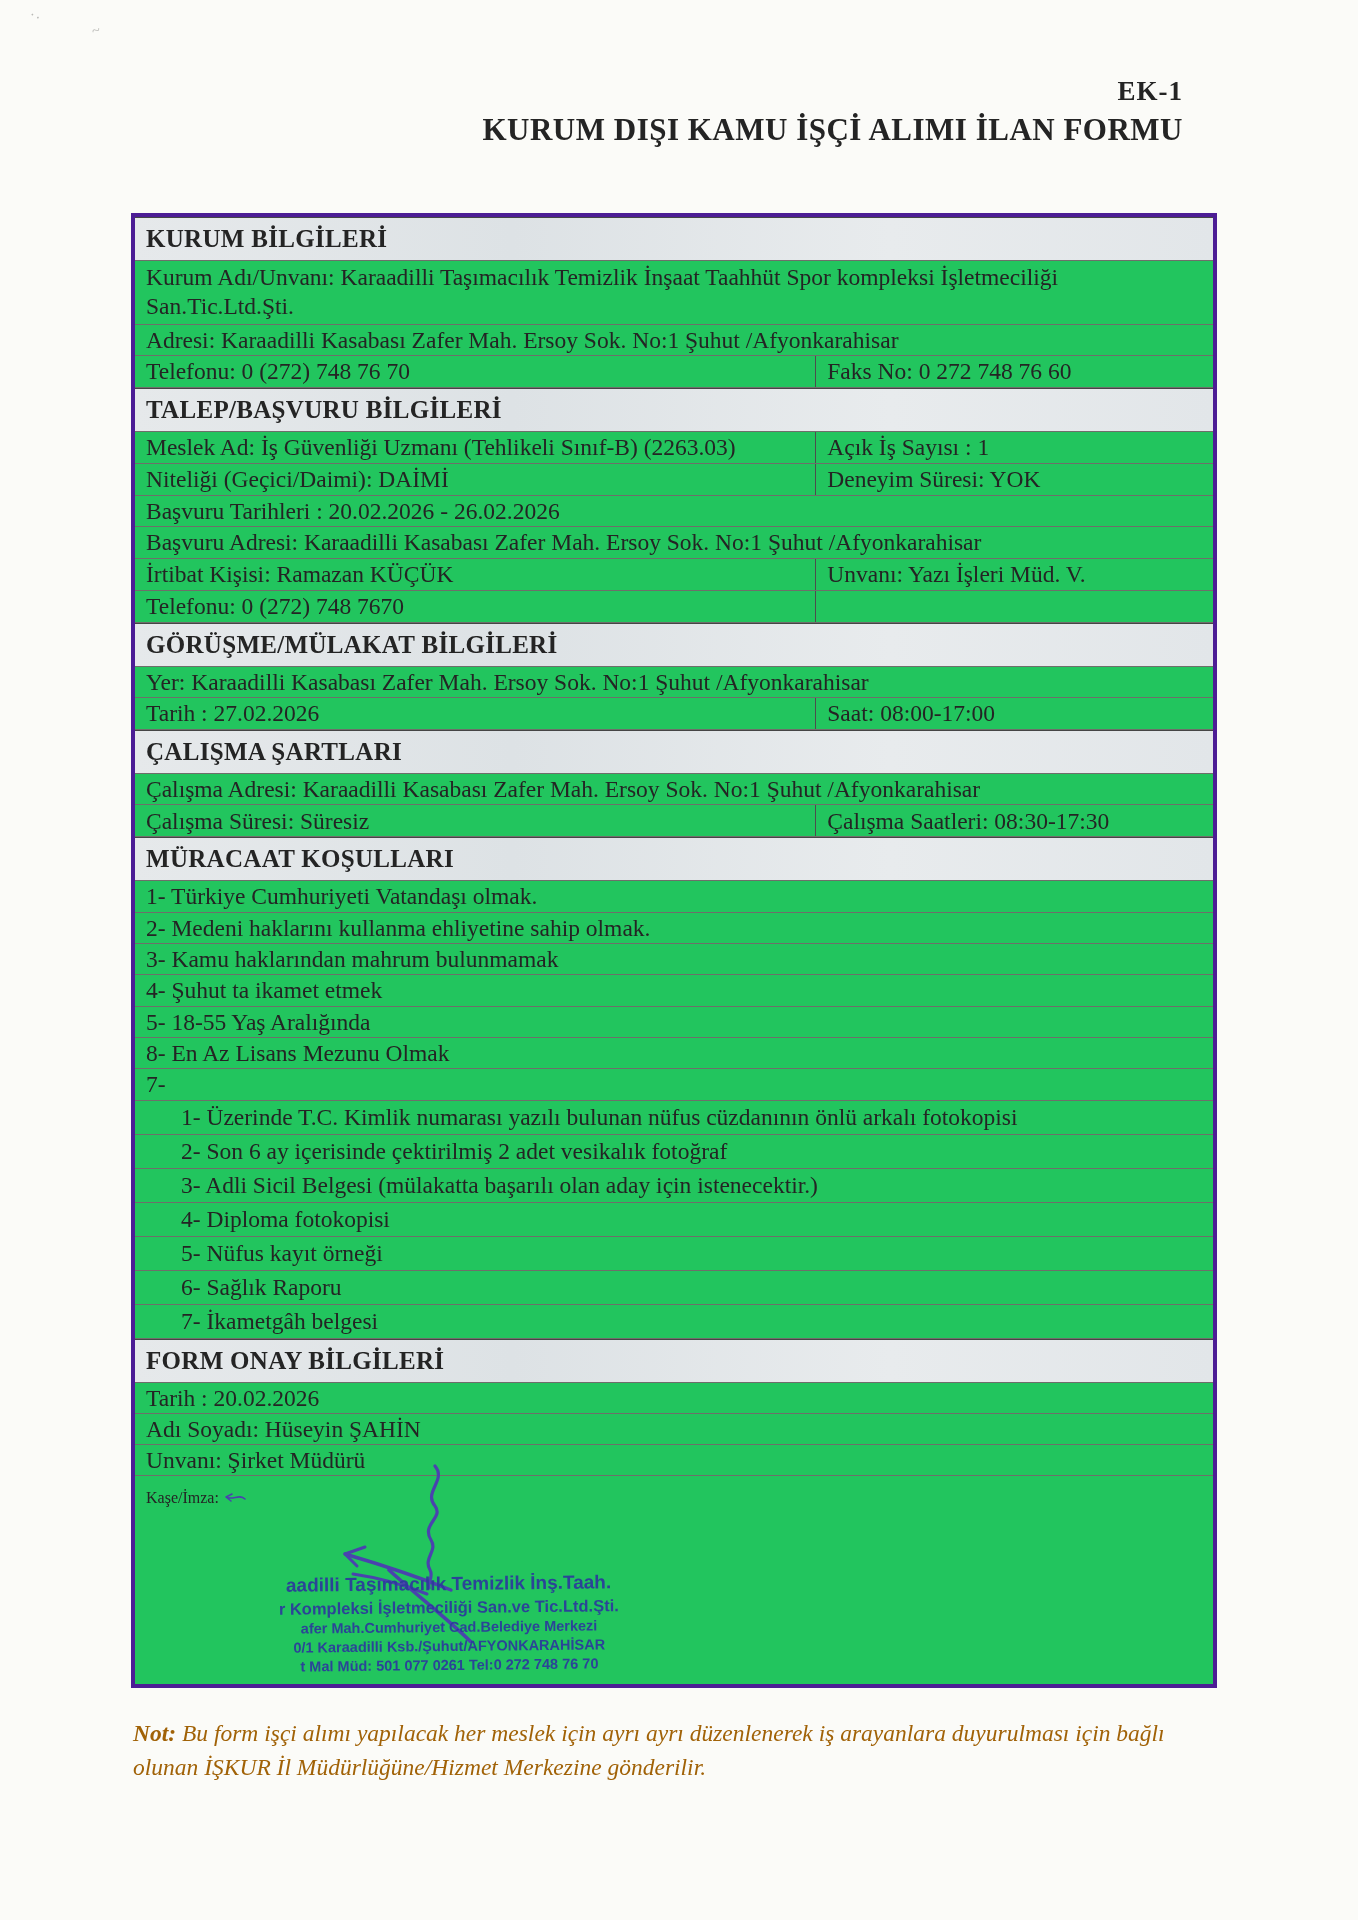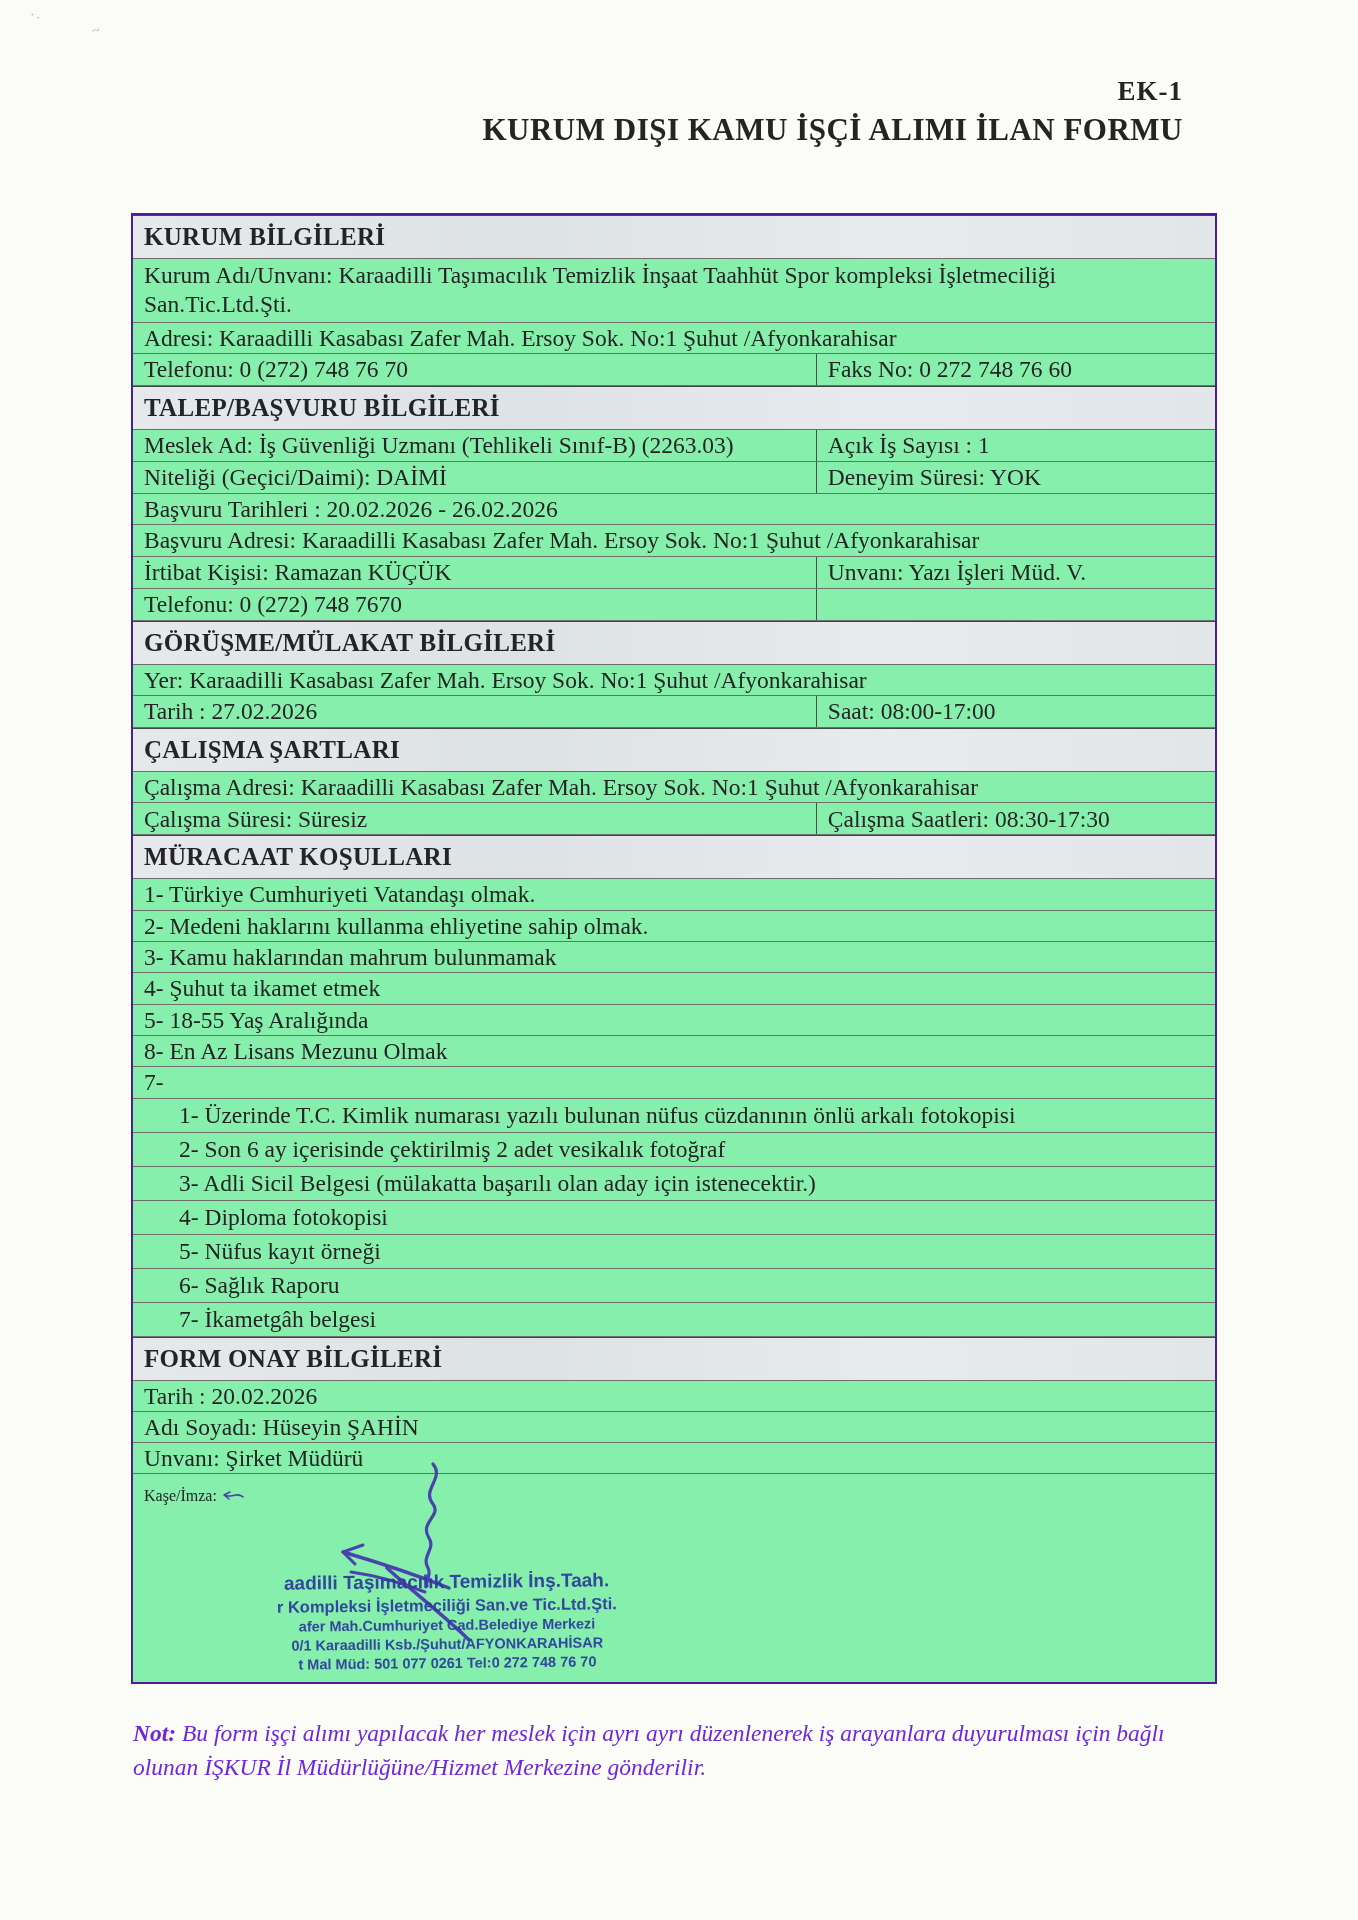--- a/index.html
+++ b/index.html
@@ -11,22 +11,22 @@
     color:#242424;
     overflow:hidden;
   }
   .pencil-mark{position:absolute;color:#b9b9b6;font-size:15px;transform:rotate(-15deg);}
   .titlewrap{position:absolute;top:76px;left:0;width:1140px;text-align:right;margin-left:43px;}
   .t1{font-size:27px;font-weight:bold;letter-spacing:1px;}
   .t2{font-size:31px;font-weight:bold;margin-top:5px;letter-spacing:.5px;}
 
   .tbl{
     position:absolute;left:131px;top:213px;width:1086px;
-    border:2px solid #4c1d95;
-    background:#86efac;
+    border:4px solid #4c1d95;
+    background:#22c55e;
     box-sizing:border-box;
   }
   .row{
     position:relative;
     border-bottom:1px solid #6e6e6a;
     padding:2px 11px;
     min-height:31px;
     box-sizing:border-box;
     display:flex;align-items:center;
     font-size:23.5px;
@@ -60,21 +60,21 @@
     color:#2c3b9c;
     transform:rotate(-.6deg);
     opacity:.93;
     line-height:1.3;
   }
   .stamp .s1{font-size:19px;}
   .stamp .s2{font-size:16.5px;}
   .stamp .s3,.stamp .s4,.stamp .s5{font-size:14.5px;}
   .notewrap{
     position:absolute;left:133px;top:1716px;width:1072px;
-    font-size:23.5px;line-height:1.45;color:#6d28d9;
+    font-size:23.5px;line-height:1.45;color:#a16207;
   }
   .i{font-style:italic;}
   .b{font-weight:bold;}
 </style>
 </head>
 <body>
 
 <div class="page">
 
   <span class="pencil-mark" style="left:30px;top:6px;">·.</span>

